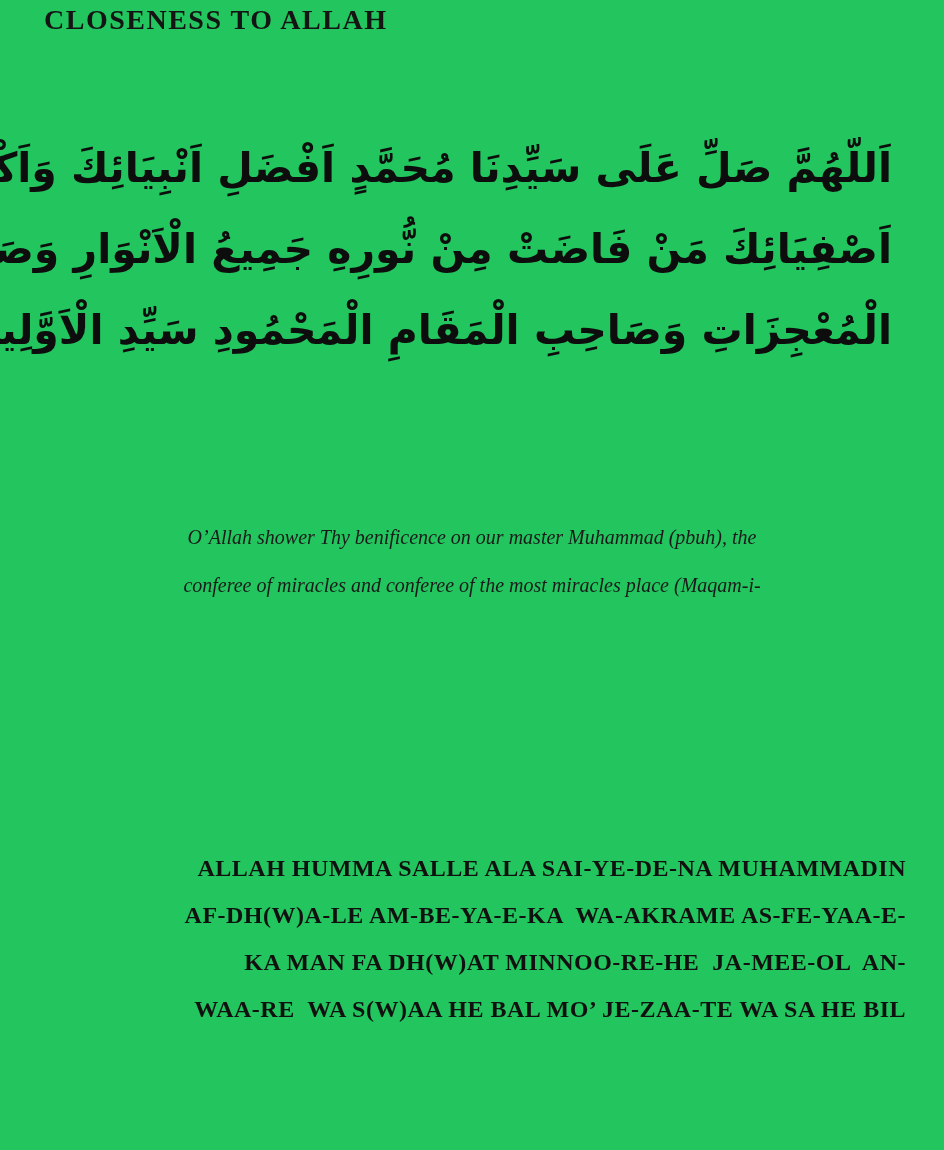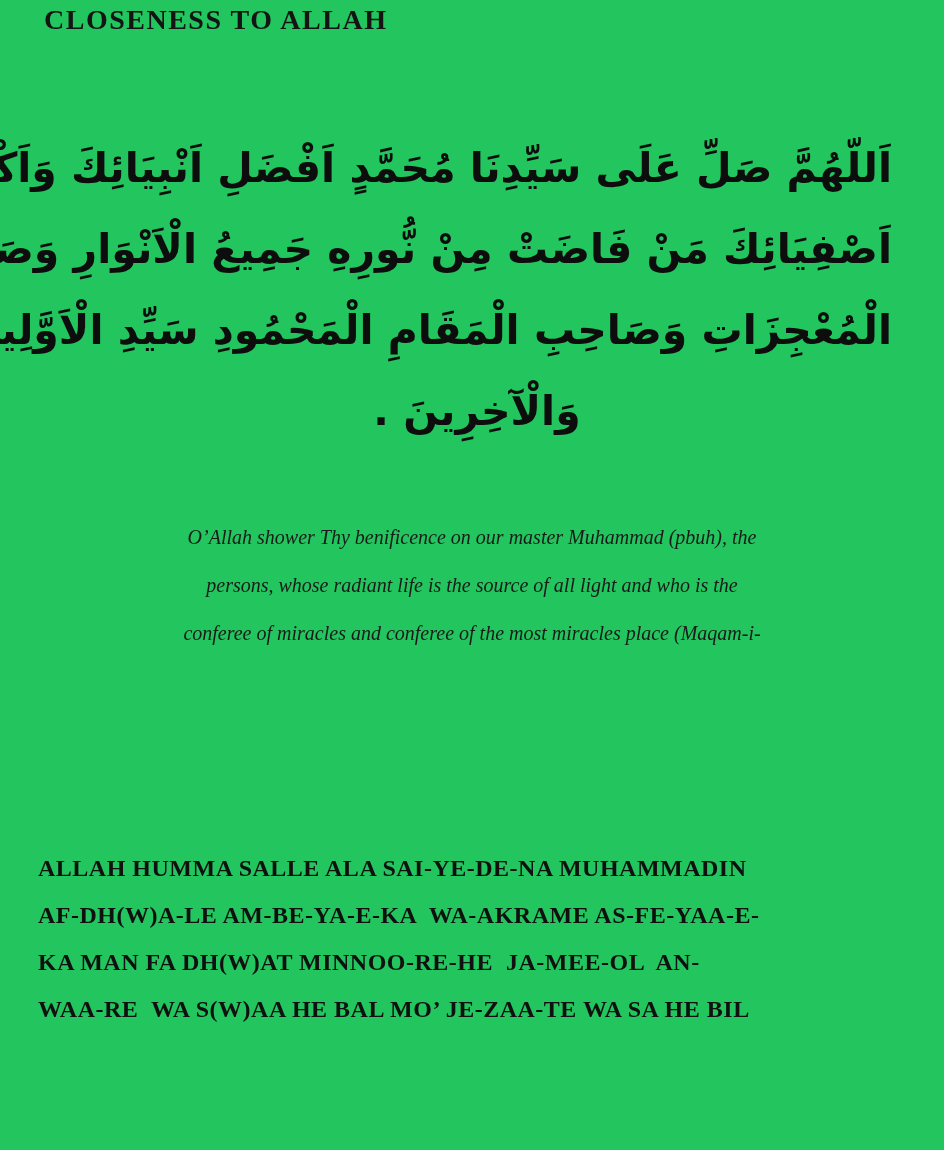--- a/index.html
+++ b/index.html
@@ -56,21 +56,21 @@
   .translation .tr-line {
     margin: 0;
     line-height: 48px;
     white-space: nowrap;
   }
   .transliteration {
     position: absolute;
     top: 845px;
     left: 38px;
     right: 38px;
-    text-align: left;
+    text-align: right;
     font-weight: bold;
     font-size: 24px;
     letter-spacing: 0.5px;
     color: #101010;
   }
   .transliteration .tl-line {
     margin: 0;
     line-height: 47px;
     white-space: pre-wrap;
   }
@@ -79,26 +79,24 @@
 <body>
 
 <div class="page">
 
   <h1 class="title">CLOSENESS TO ALLAH</h1>
 
   <div class="arabic" dir="rtl">
     <div class="ar-line">اَللّهُمَّ صَلِّ عَلَى سَيِّدِنَا مُحَمَّدٍ اَفْضَلِ اَنْبِيَائِكَ وَاَكْرِمِ</div>
     <div class="ar-line">اَصْفِيَائِكَ مَنْ فَاضَتْ مِنْ نُّورِهِ جَمِيعُ الْاَنْوَارِ وَصَاحِبَ</div>
     <div class="ar-line">الْمُعْجِزَاتِ وَصَاحِبِ الْمَقَامِ الْمَحْمُودِ سَيِّدِ الْاَوَّلِينَ</div>
-    <div class="ar-line">وَالْآخِرِينَ .</div>
   </div>
 
   <div class="translation">
     <p class="tr-line">O’Allah shower Thy benificence on our master Muhammad (pbuh), the</p>
-    <p class="tr-line">persons, whose radiant life is the source of all light and who is the</p>
     <p class="tr-line">conferee of miracles and conferee of the most miracles place (Maqam-i-</p>
   </div>
 
   <div class="transliteration">
     <p class="tl-line">ALLAH HUMMA SALLE ALA SAI-YE-DE-NA MUHAMMADIN</p>
     <p class="tl-line">AF-DH(W)A-LE AM-BE-YA-E-KA  WA-AKRAME AS-FE-YAA-E-</p>
     <p class="tl-line">KA MAN FA DH(W)AT MINNOO-RE-HE  JA-MEE-OL  AN-</p>
     <p class="tl-line">WAA-RE  WA S(W)AA HE BAL MO’ JE-ZAA-TE WA SA HE BIL</p>
   </div>
 

